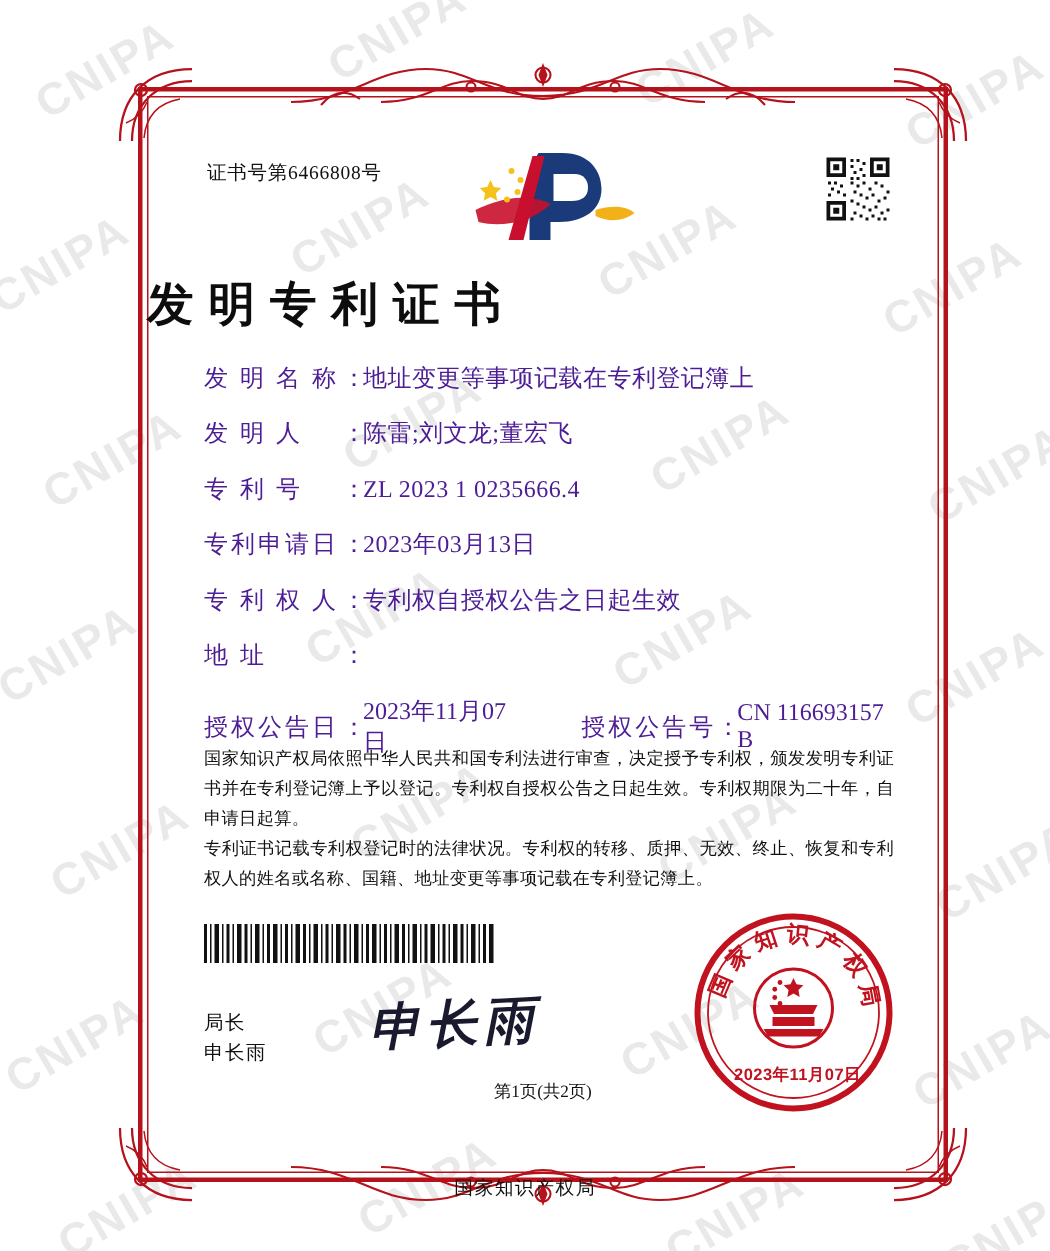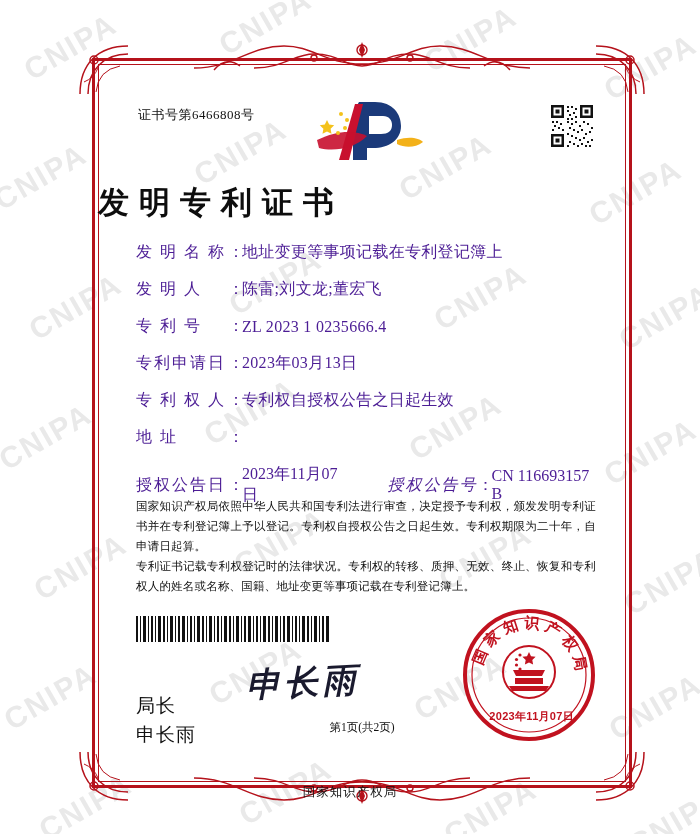--- a/index.html
+++ b/index.html
@@ -163,22 +163,22 @@
   
   .barcode{
     position:absolute;
     left:38px;top:552px;
     width:195px;height:26px;
   }
 
   
   .sign-label{
     position:absolute;
-    left:38px;top:628px;
-    font-size:19px;
+    left:38px;top:608px;
+    font-size:13px;
     line-height:1.5;
     color:#111;
     letter-spacing:1px;
   }
   .sign-script{
     position:absolute;
     left:148px;top:596px;
     font-size:34px;
     color:#1a1a2e;
     font-family:"DejaVu Serif", serif;
@@ -445,21 +445,21 @@
       </div>
       <div class="field-row">
         <span class="f-label">地        址</span>
         <span class="f-colon">：</span>
       </div>
 
       <div class="field-row">
         <span class="f-label">授权公告日</span>
         <span class="f-colon">：</span>
         <span>2023年11月07日</span>
-        <span class="f-label f-value2" style="width:auto;margin-left:42px;font-style:italic;">授权公告号</span>
+        <span class="f-label f-value2" style="width:auto;margin-left:42px;">授权公告号</span>
         <span class="f-colon">：</span>
         <span>CN 116693157 B</span>
       </div>
     </div>
 
     <div class="para para2">专利证书记载专利权登记时的法律状况。专利权的转移、质押、无效、终止、恢复和专利权人的姓名或名称、国籍、地址变更等事项记载在专利登记簿上。</div>
     <div class="para para1">国家知识产权局依照中华人民共和国专利法进行审查，决定授予专利权，颁发发明专利证书并在专利登记簿上予以登记。专利权自授权公告之日起生效。专利权期限为二十年，自申请日起算。</div>
 
     <div class="barcode">
       <svg width="195" height="26" viewBox="0 0 195 26" preserveAspectRatio="none">

